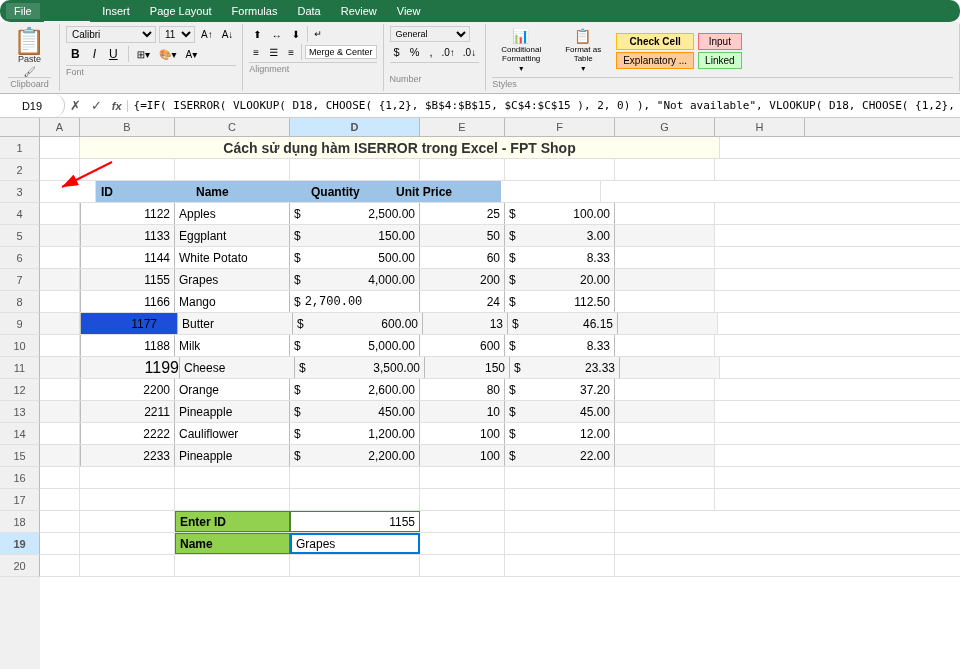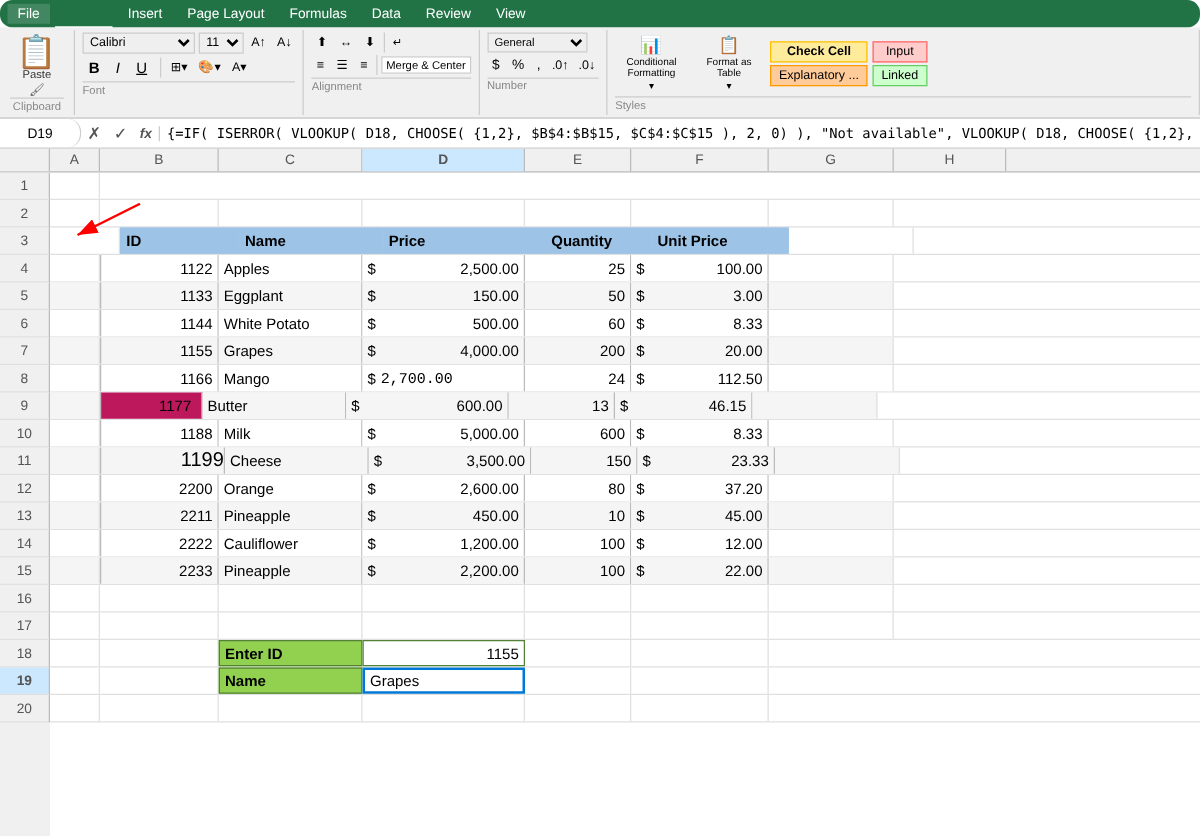--- a/index.html
+++ b/index.html
@@ -83,21 +83,21 @@
           <option>General</option>
         </select>
       </div>
       <div style="display:flex; gap:2px; align-items:center;">
         <button style="font-size:11px; border:1px solid transparent; background:none; cursor:pointer; padding:1px 3px;">$</button>
         <button style="font-size:11px; border:1px solid transparent; background:none; cursor:pointer; padding:1px 3px;">%</button>
         <button style="font-size:11px; border:1px solid transparent; background:none; cursor:pointer; padding:1px 3px;">,</button>
         <button style="font-size:10px; border:1px solid transparent; background:none; cursor:pointer; padding:1px 2px;">.0↑</button>
         <button style="font-size:10px; border:1px solid transparent; background:none; cursor:pointer; padding:1px 2px;">.0↓</button>
       </div>
-      <span style="font-size:9px; color:#888; border-top:1px solid #ccc; padding-top:0;">Number</span>
+      <span style="font-size:9px; color:#888; border-top:1px solid #ccc; padding-top:11px;">Number</span>
     </div>
 
     <div style="display:flex; flex-direction:column; padding:2px 6px; border-right:1px solid #ccc; gap:2px; flex:1;">
       <div style="display:flex; gap:4px; align-items:center; flex-wrap:nowrap;">
         <div style="display:flex; flex-direction:column; align-items:center; cursor:pointer; padding:2px 4px; font-size:9px; gap:1px;">
           <span style="font-size:14px;">📊</span>
           <span style="font-size:8px; text-align:center; max-width:50px; word-wrap:break-word;">Conditional Formatting</span>
           <span style="font-size:8px;">▾</span>
         </div>
         <div style="display:flex; flex-direction:column; align-items:center; cursor:pointer; padding:2px 4px; font-size:9px; gap:1px;">
@@ -166,37 +166,39 @@
         <div style="height:22px; border-bottom:1px solid #e0e0e0; border-right:1px solid #bbb; text-align:center; font-size:11px; color:#555; display:flex; align-items:center; justify-content:center; width:40px;">17</div>
         <div style="height:22px; border-bottom:1px solid #e0e0e0; border-right:1px solid #bbb; text-align:center; font-size:11px; color:#555; display:flex; align-items:center; justify-content:center; width:40px;">18</div>
         <div style="height:22px; border-bottom:1px solid #e0e0e0; border-right:1px solid #bbb; text-align:center; font-size:11px; color:#555; display:flex; align-items:center; justify-content:center; width:40px; background:#cce8ff; font-weight:bold;">19</div>
         <div style="height:22px; border-bottom:1px solid #e0e0e0; border-right:1px solid #bbb; text-align:center; font-size:11px; color:#555; display:flex; align-items:center; justify-content:center; width:40px;">20</div>
       </div>
 
       <div style="flex:1; display:flex; flex-direction:column; position:relative; overflow:hidden;">
 
         <div style="display:flex; border-bottom:1px solid #e0e0e0; height:22px;">
           <div style="width:40px; border-right:1px solid #e0e0e0; font-size:12px; padding:1px 4px; display:flex; align-items:center;"></div>
+          <div style="width:640px; border-right:1px solid #e0e0e0; font-size:14px; font-weight:bold; padding:1px 4px; display:flex; align-items:center; justify-content:center; background:#fffff0; color:#333;">
+            <span>Cách sử dụng hàm ISERROR trong Excel - FPT Shop</span>
+          </div>
         </div>
 
         <div style="display:flex; border-bottom:1px solid #e0e0e0; height:22px;">
           <div style="width:40px; border-right:1px solid #e0e0e0; font-size:12px; padding:1px 4px;"></div>
           <div style="width:95px; border-right:1px solid #e0e0e0; font-size:12px; padding:1px 4px;"></div>
           <div style="width:115px; border-right:1px solid #e0e0e0; font-size:12px; padding:1px 4px;"></div>
           <div style="width:130px; border-right:1px solid #e0e0e0; font-size:12px; padding:1px 4px;"></div>
           <div style="width:85px; border-right:1px solid #e0e0e0; font-size:12px; padding:1px 4px;"></div>
           <div style="width:110px; border-right:1px solid #e0e0e0; font-size:12px; padding:1px 4px;"></div>
           <div style="width:100px; border-right:1px solid #e0e0e0; font-size:12px; padding:1px 4px;"></div>
         </div>
 
         <div style="display:flex; border-bottom:1px solid #e0e0e0; height:22px;padding-left:16px;">
           <div style="width:40px; border-right:1px solid #e0e0e0; font-size:12px; padding:1px 4px;"></div>
           <div style="width:95px; border-right:1px solid #9dc3e6; border:1px solid #9dc3e6; font-size:12px; font-weight:bold; padding:1px 4px; display:flex; align-items:center; background:#9dc3e6;">ID</div>
           <div style="width:115px; border:1px solid #9dc3e6; font-size:12px; font-weight:bold; padding:1px 4px; display:flex; align-items:center; background:#9dc3e6;">Name</div>
-          <div style="width:130px; border:1px solid #9dc3e6; font-size:12px; font-weight:bold; padding:1px 4px; display:flex; align-items:center; background:#9dc3e6;">Price</div>
           <div style="width:85px; border:1px solid #9dc3e6; font-size:12px; font-weight:bold; padding:1px 4px; display:flex; align-items:center; background:#9dc3e6;">Quantity</div>
           <div style="width:110px; border:1px solid #9dc3e6; font-size:12px; font-weight:bold; padding:1px 4px; display:flex; align-items:center; background:#9dc3e6;">Unit Price</div>
           <div style="width:100px; border-right:1px solid #e0e0e0; font-size:12px; padding:1px 4px;"></div>
         </div>
 
         <div id="data-rows-container">
             <div style="display: flex; border-bottom: 1px solid rgb(224, 224, 224); height: 22px;">
     <div style="width:40px; border-right:1px solid #e0e0e0; background:#fff;"></div>
     <div style="width:95px; border-right:1px solid #bbb; border-left:1px solid #bbb; font-size:12px; padding:1px 4px; display:flex; align-items:center; justify-content:flex-end; background:#fff;">1122</div>
     <div style="width:115px; border-right:1px solid #bbb; font-size:12px; padding:1px 4px; display:flex; align-items:center; background:#fff;">Apples</div>
@@ -266,21 +268,21 @@
               </div>
     <div style="width:85px; border-right:1px solid #bbb; font-size:12px; padding:1px 4px; display:flex; align-items:center; justify-content:flex-end; background:#fff;">24</div>
     <div style="width:110px; border-right:1px solid #bbb; font-size:12px; padding:1px 4px; display:flex; align-items:center; justify-content:space-between; background:#fff;">
                 <span>$</span>
                 <span>112.50</span>
               </div>
     <div style="width:100px; border-right:1px solid #e0e0e0; font-size:12px; padding:1px 4px; background:#fff;"></div>
   </div>
             <div style="display: flex; border-bottom: 1px solid rgb(224, 224, 224); height: 22px;">
     <div style="width:40px; border-right:1px solid #e0e0e0; background:#f5f5f5;"></div>
-    <div style="width:82px; border-right:1px solid #bbb; border-left:1px solid #bbb; font-size:12px; padding:1px 8px; display:flex; align-items:center; justify-content:flex-end; background:#be185d;">1177</div>
+    <div style="width:98px; border-right:1px solid #bbb; border-left:1px solid #bbb; font-size:12px; padding:1px 20px; display:flex; align-items:center; justify-content:flex-end; background:#1d4ed8;">1177</div>
     <div style="width:115px; border-right:1px solid #bbb; font-size:12px; padding:1px 4px; display:flex; align-items:center; background:#f5f5f5;">Butter</div>
     <div style="width:130px; border-right:1px solid #bbb; font-size:12px; padding:1px 4px; display:flex; align-items:center; justify-content:space-between; background:#f5f5f5;">
                 <span style="margin-right:4px;">$</span>
                 <span style="flex:1; text-align:right;">600.00</span>
               </div>
     <div style="width:85px; border-right:1px solid #bbb; font-size:12px; padding:1px 4px; display:flex; align-items:center; justify-content:flex-end; background:#f5f5f5;">13</div>
     <div style="width:110px; border-right:1px solid #bbb; font-size:12px; padding:1px 4px; display:flex; align-items:center; justify-content:space-between; background:#f5f5f5;">
                 <span>$</span>
                 <span>46.15</span>
               </div>

